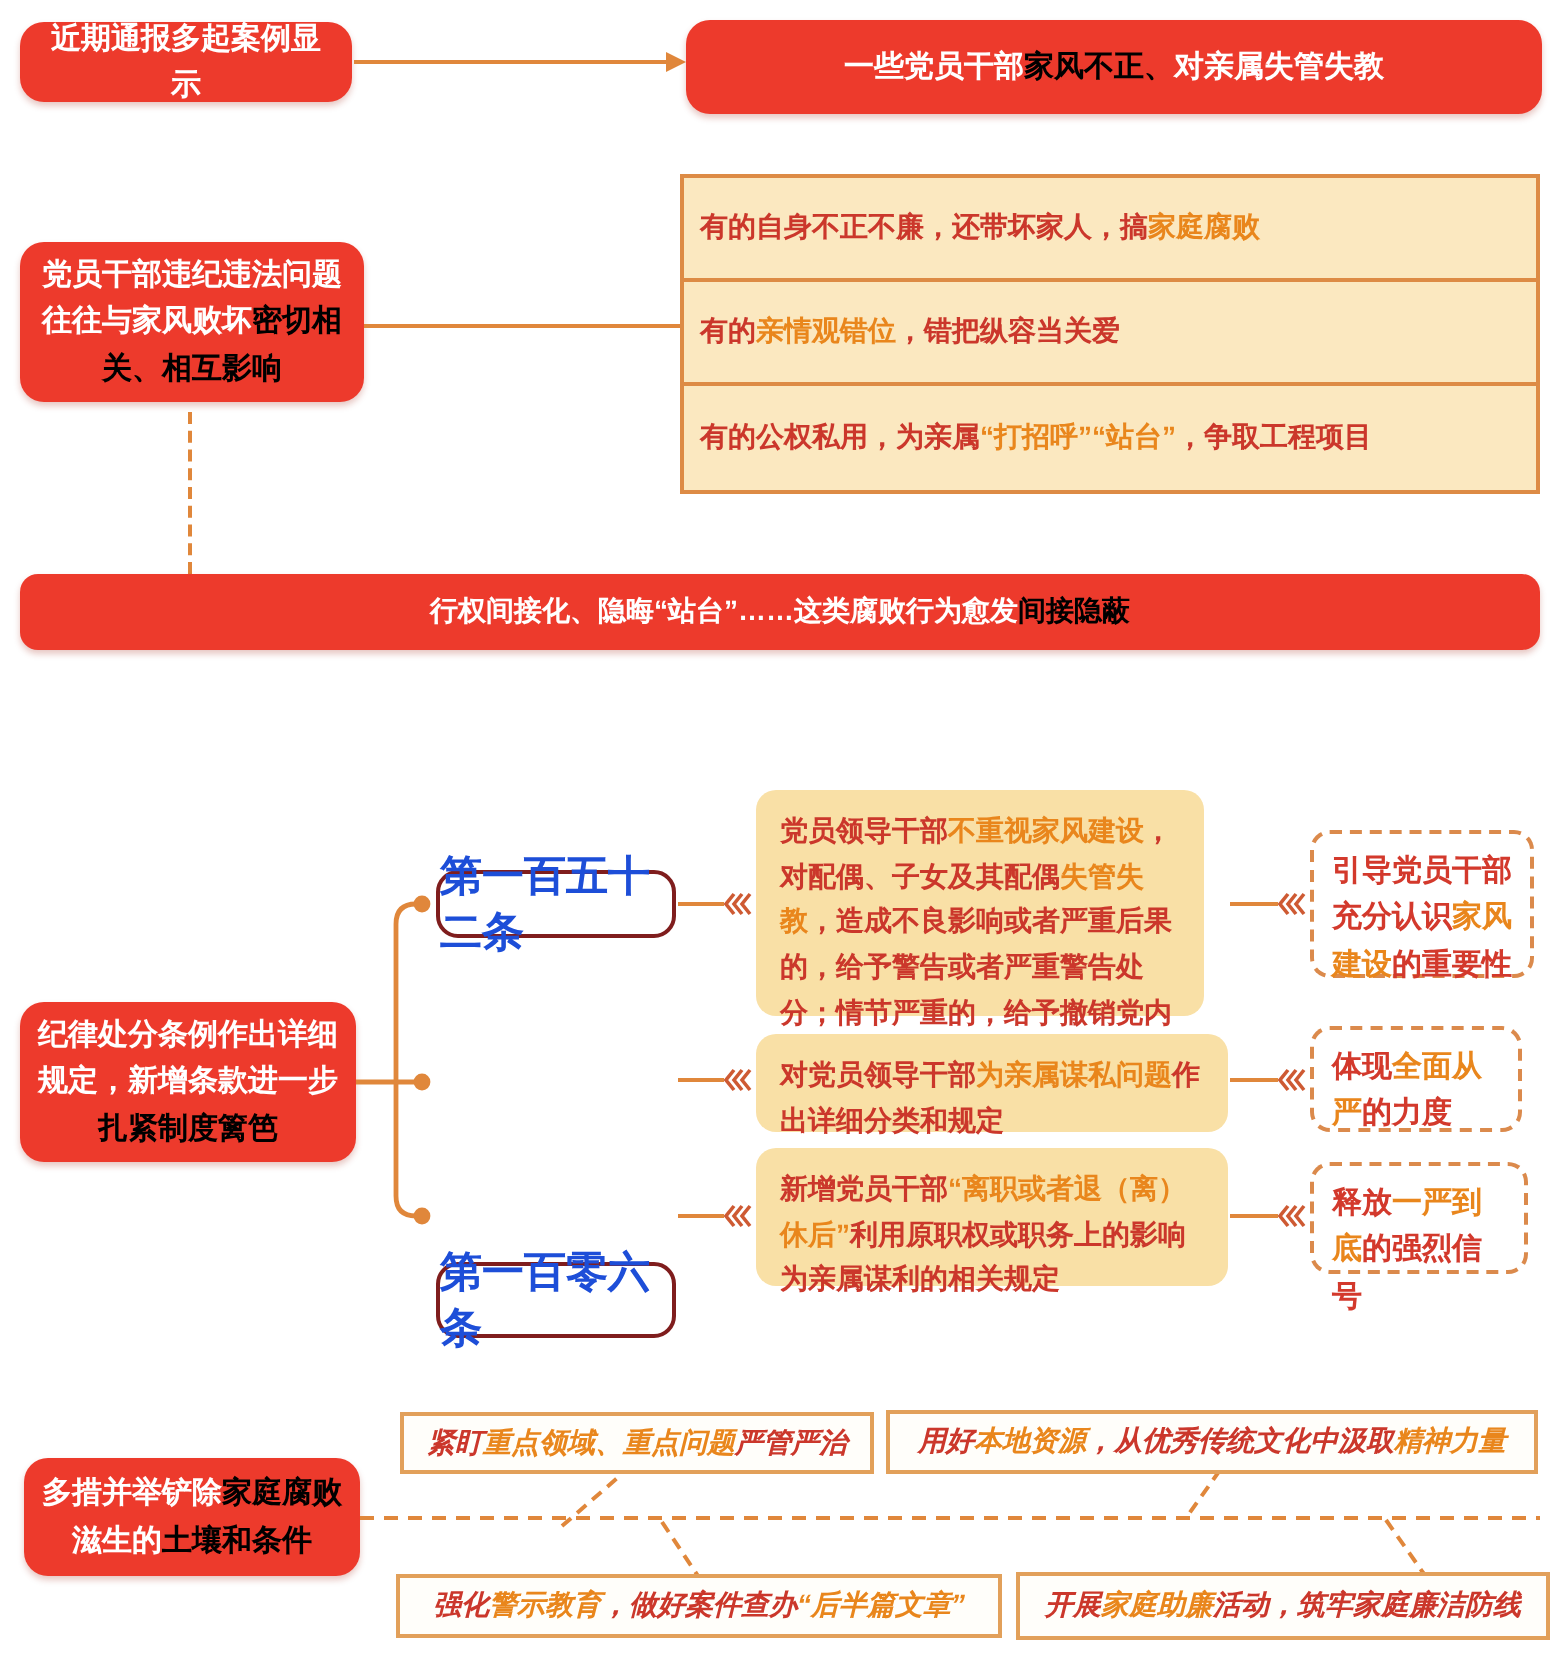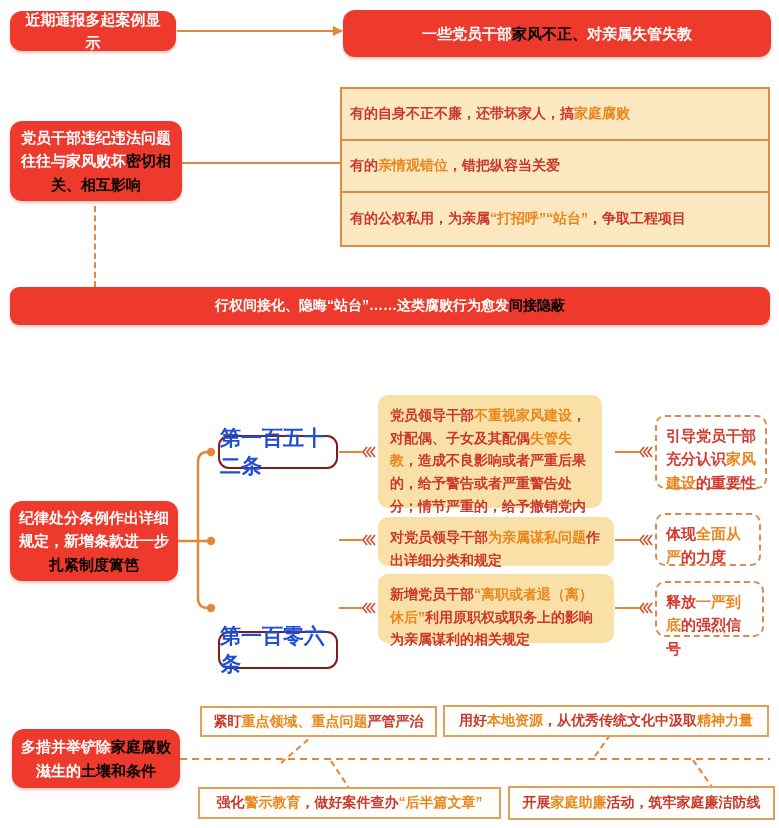--- a/index.html
+++ b/index.html
@@ -39,20 +39,21 @@
     font-size:14px; line-height:1.62; padding:9px 12px; text-align:left;
   }
   .outcome-box {
     position:absolute; background:#ffffff; border:2px dashed #DB8A4C; border-radius:10px;
     color:#D3392C; font-size:15px; line-height:1.55; padding:7px 9px; text-align:left;
   }
   .measure-box {
     position:absolute; background:#FFFEFA; border:2px solid #E2A05A; color:#CB372B;
     font-size:14px; display:flex; align-items:center; justify-content:center; text-align:center;
     padding:0 6px;
+    font-style:italic;
   }
 
   .conn { position:absolute; display:flex; align-items:center; height:12px; }
   .conn .cline { flex:1; border-top:2px solid #E0873B; height:0; }
 
   .hline { position:absolute; border-top:2px solid #E0873B; height:0; }
   .vdash { position:absolute; border-left:2px dashed #E0873B; width:0; }
 
   svg { display:block; }
 </style>

